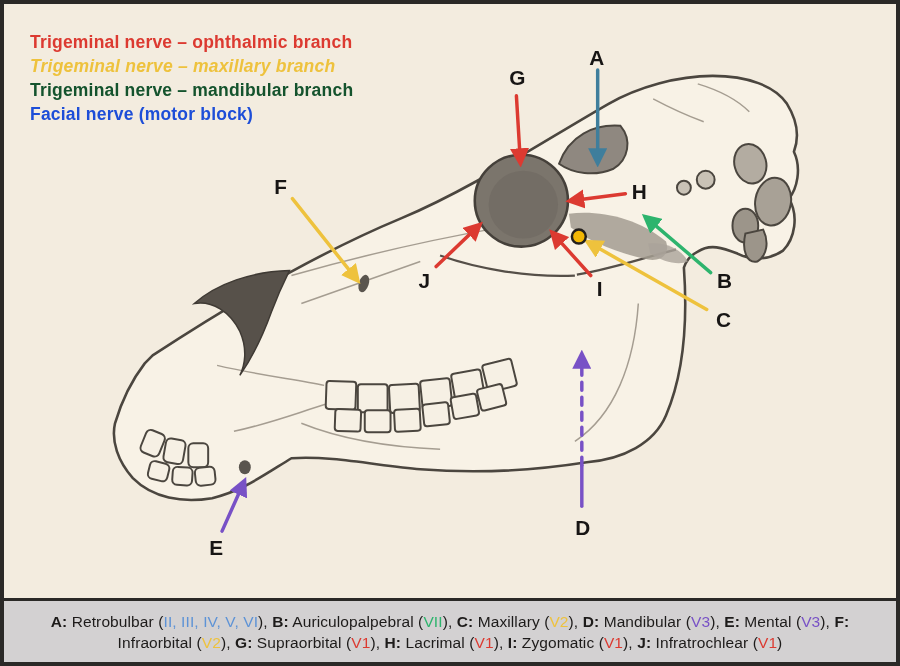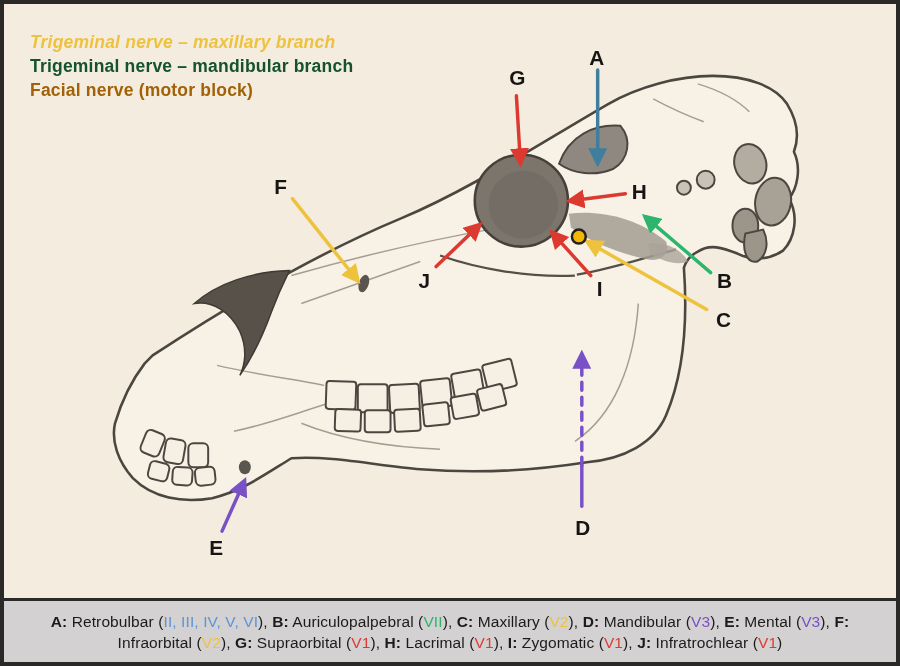--- a/index.html
+++ b/index.html
@@ -163,22 +163,23 @@
         <text class="lbl" x="424" y="284">J</text>
         <text class="lbl" x="601" y="292">I</text>
         <text class="lbl" x="727" y="284">B</text>
         <text class="lbl" x="726" y="324">C</text>
         <text class="lbl" x="584" y="532">D</text>
         <text class="lbl" x="214" y="552">E</text>
       </g>
     </svg>
 
     <div class="legend">
+      <div style="color: rgb(220, 58, 49);">Trigeminal nerve – ophthalmic branch</div>
       <div style="color: rgb(238, 194, 61); font-style: italic;">Trigeminal nerve – maxillary branch</div>
       <div style="color: #14532d;">Trigeminal nerve – mandibular branch</div>
-      <div style="color: #a16207;">Facial nerve (motor block)</div>
+      <div style="color: #1d4ed8;">Facial nerve (motor block)</div>
     </div>
   </div>
 
   <div class="caption-bar">
     <div class="caption-text"><b>A:</b> Retrobulbar (<span style="color: rgb(94, 147, 214);">II, III, IV, V, VI</span>), <b>B:</b> Auriculopalpebral (<span style="color: rgb(45, 180, 109);">VII</span>), <b>C:</b> Maxillary (<span style="color: rgb(238, 194, 61);">V2</span>), <b>D:</b> Mandibular (<span style="color: rgb(120, 81, 198);">V3</span>), <b>E:</b> Mental (<span style="color: rgb(120, 81, 198);">V3</span>), <b>F:</b> Infraorbital (<span style="color: rgb(238, 194, 61);">V2</span>), <b>G:</b> Supraorbital (<span style="color: rgb(220, 58, 49);">V1</span>), <b>H:</b> Lacrimal (<span style="color: rgb(220, 58, 49);">V1</span>), <b>I:</b> Zygomatic (<span style="color: rgb(220, 58, 49);">V1</span>), <b>J:</b> Infratrochlear (<span style="color: rgb(220, 58, 49);">V1</span>)</div>
   </div>
 </div>
 
 </body></html>

